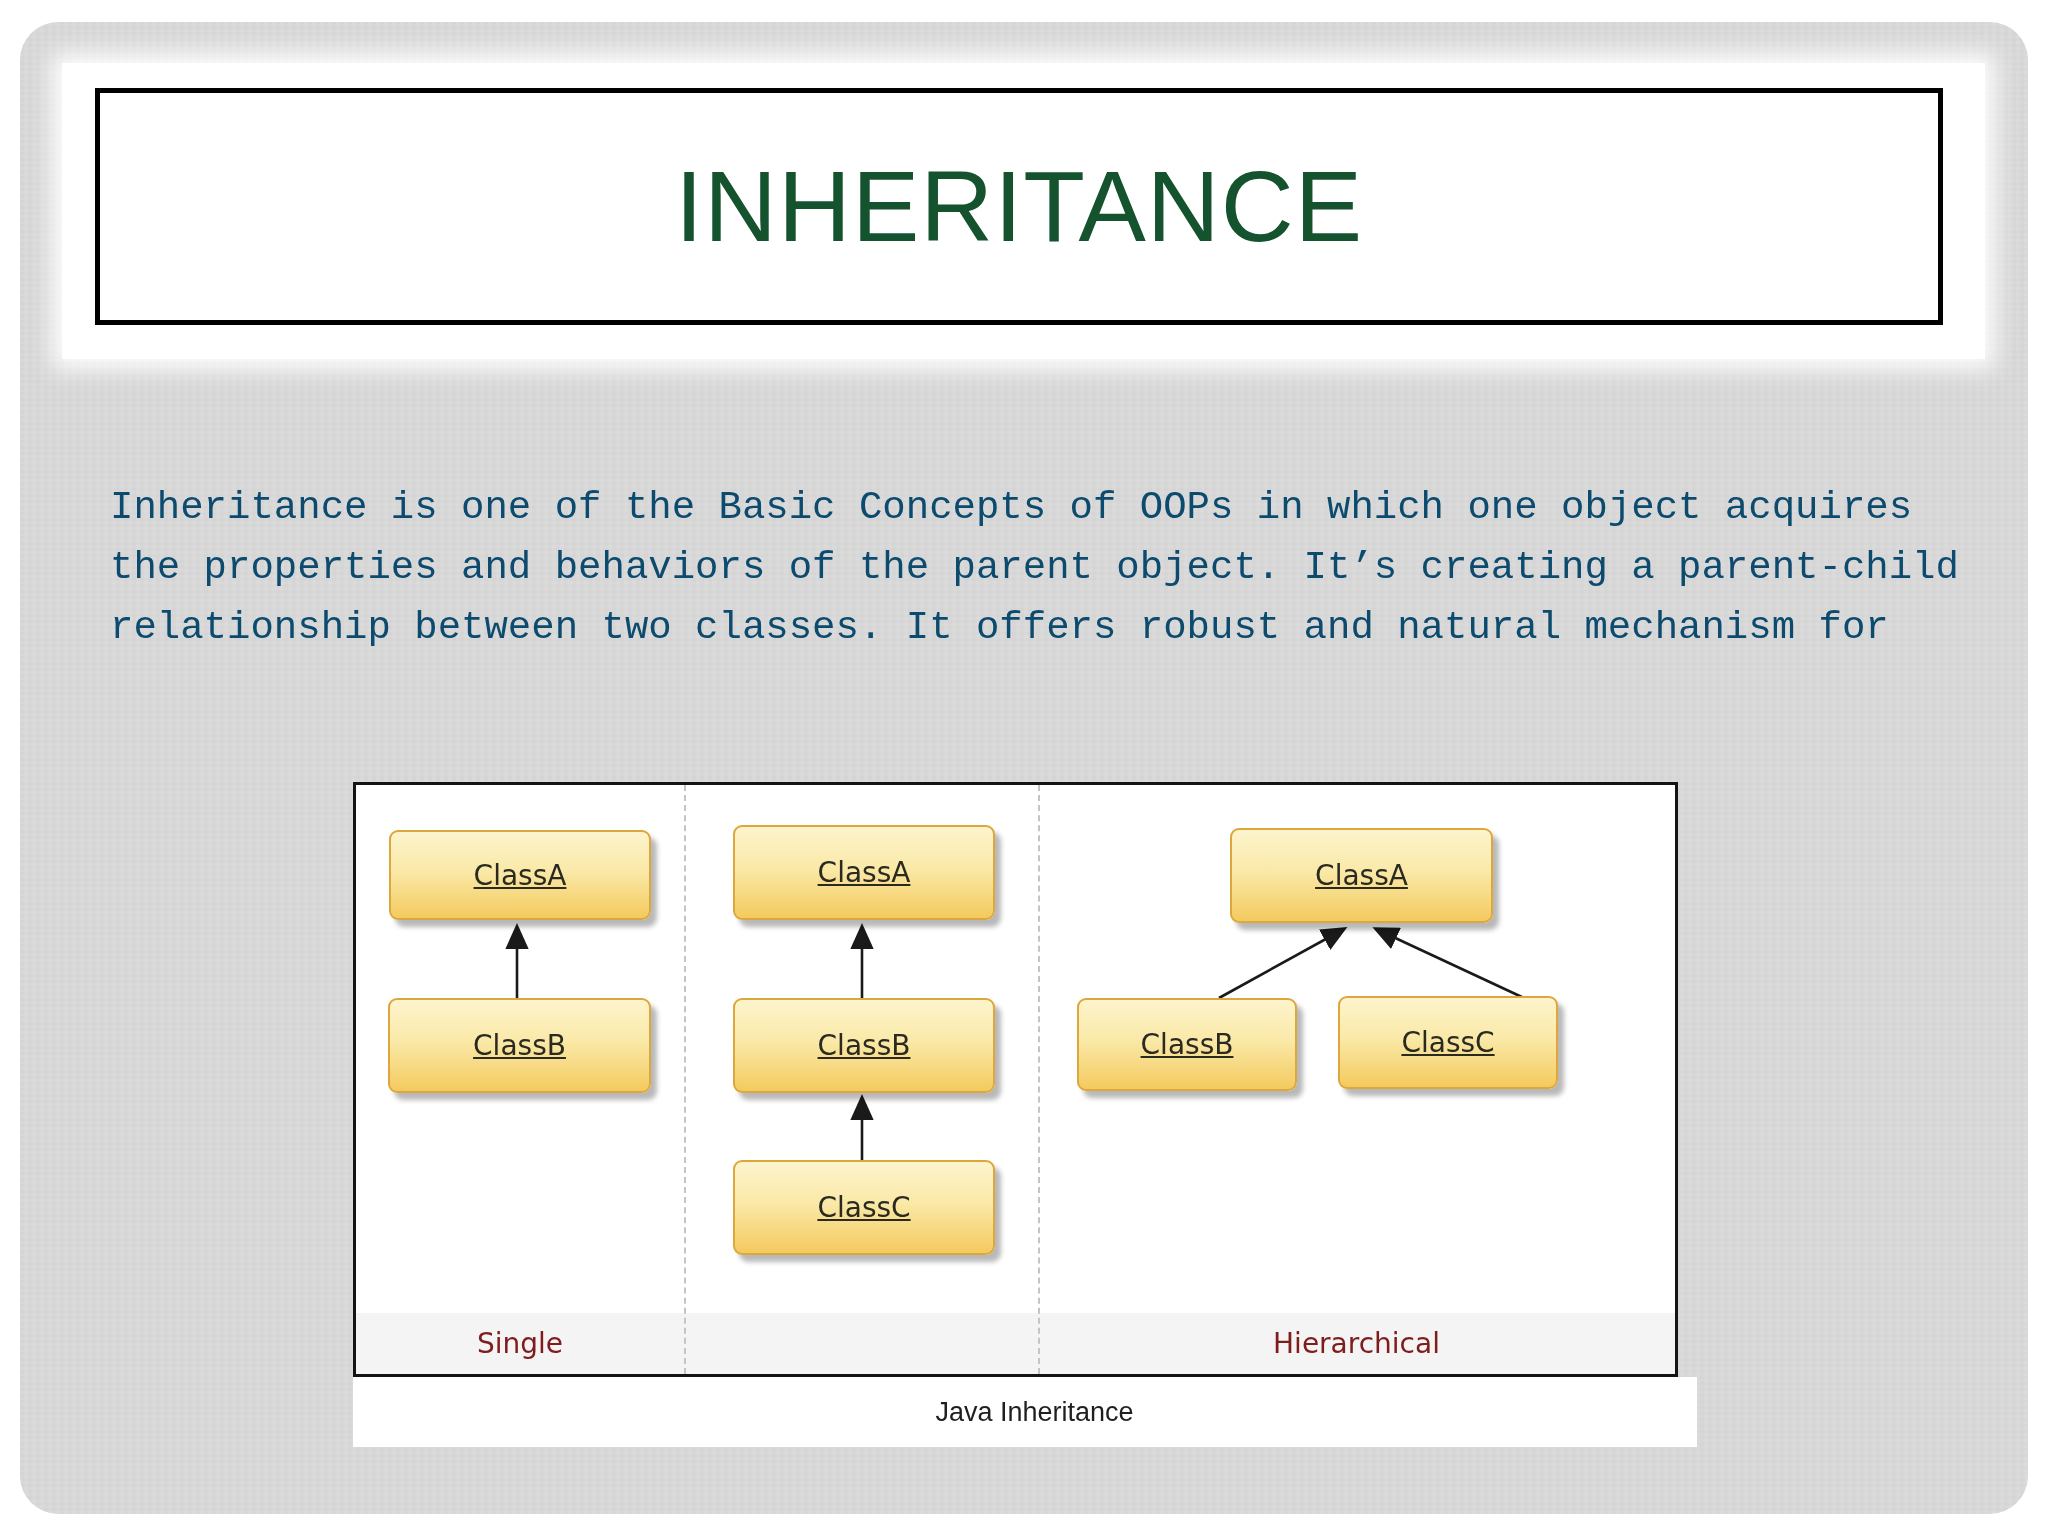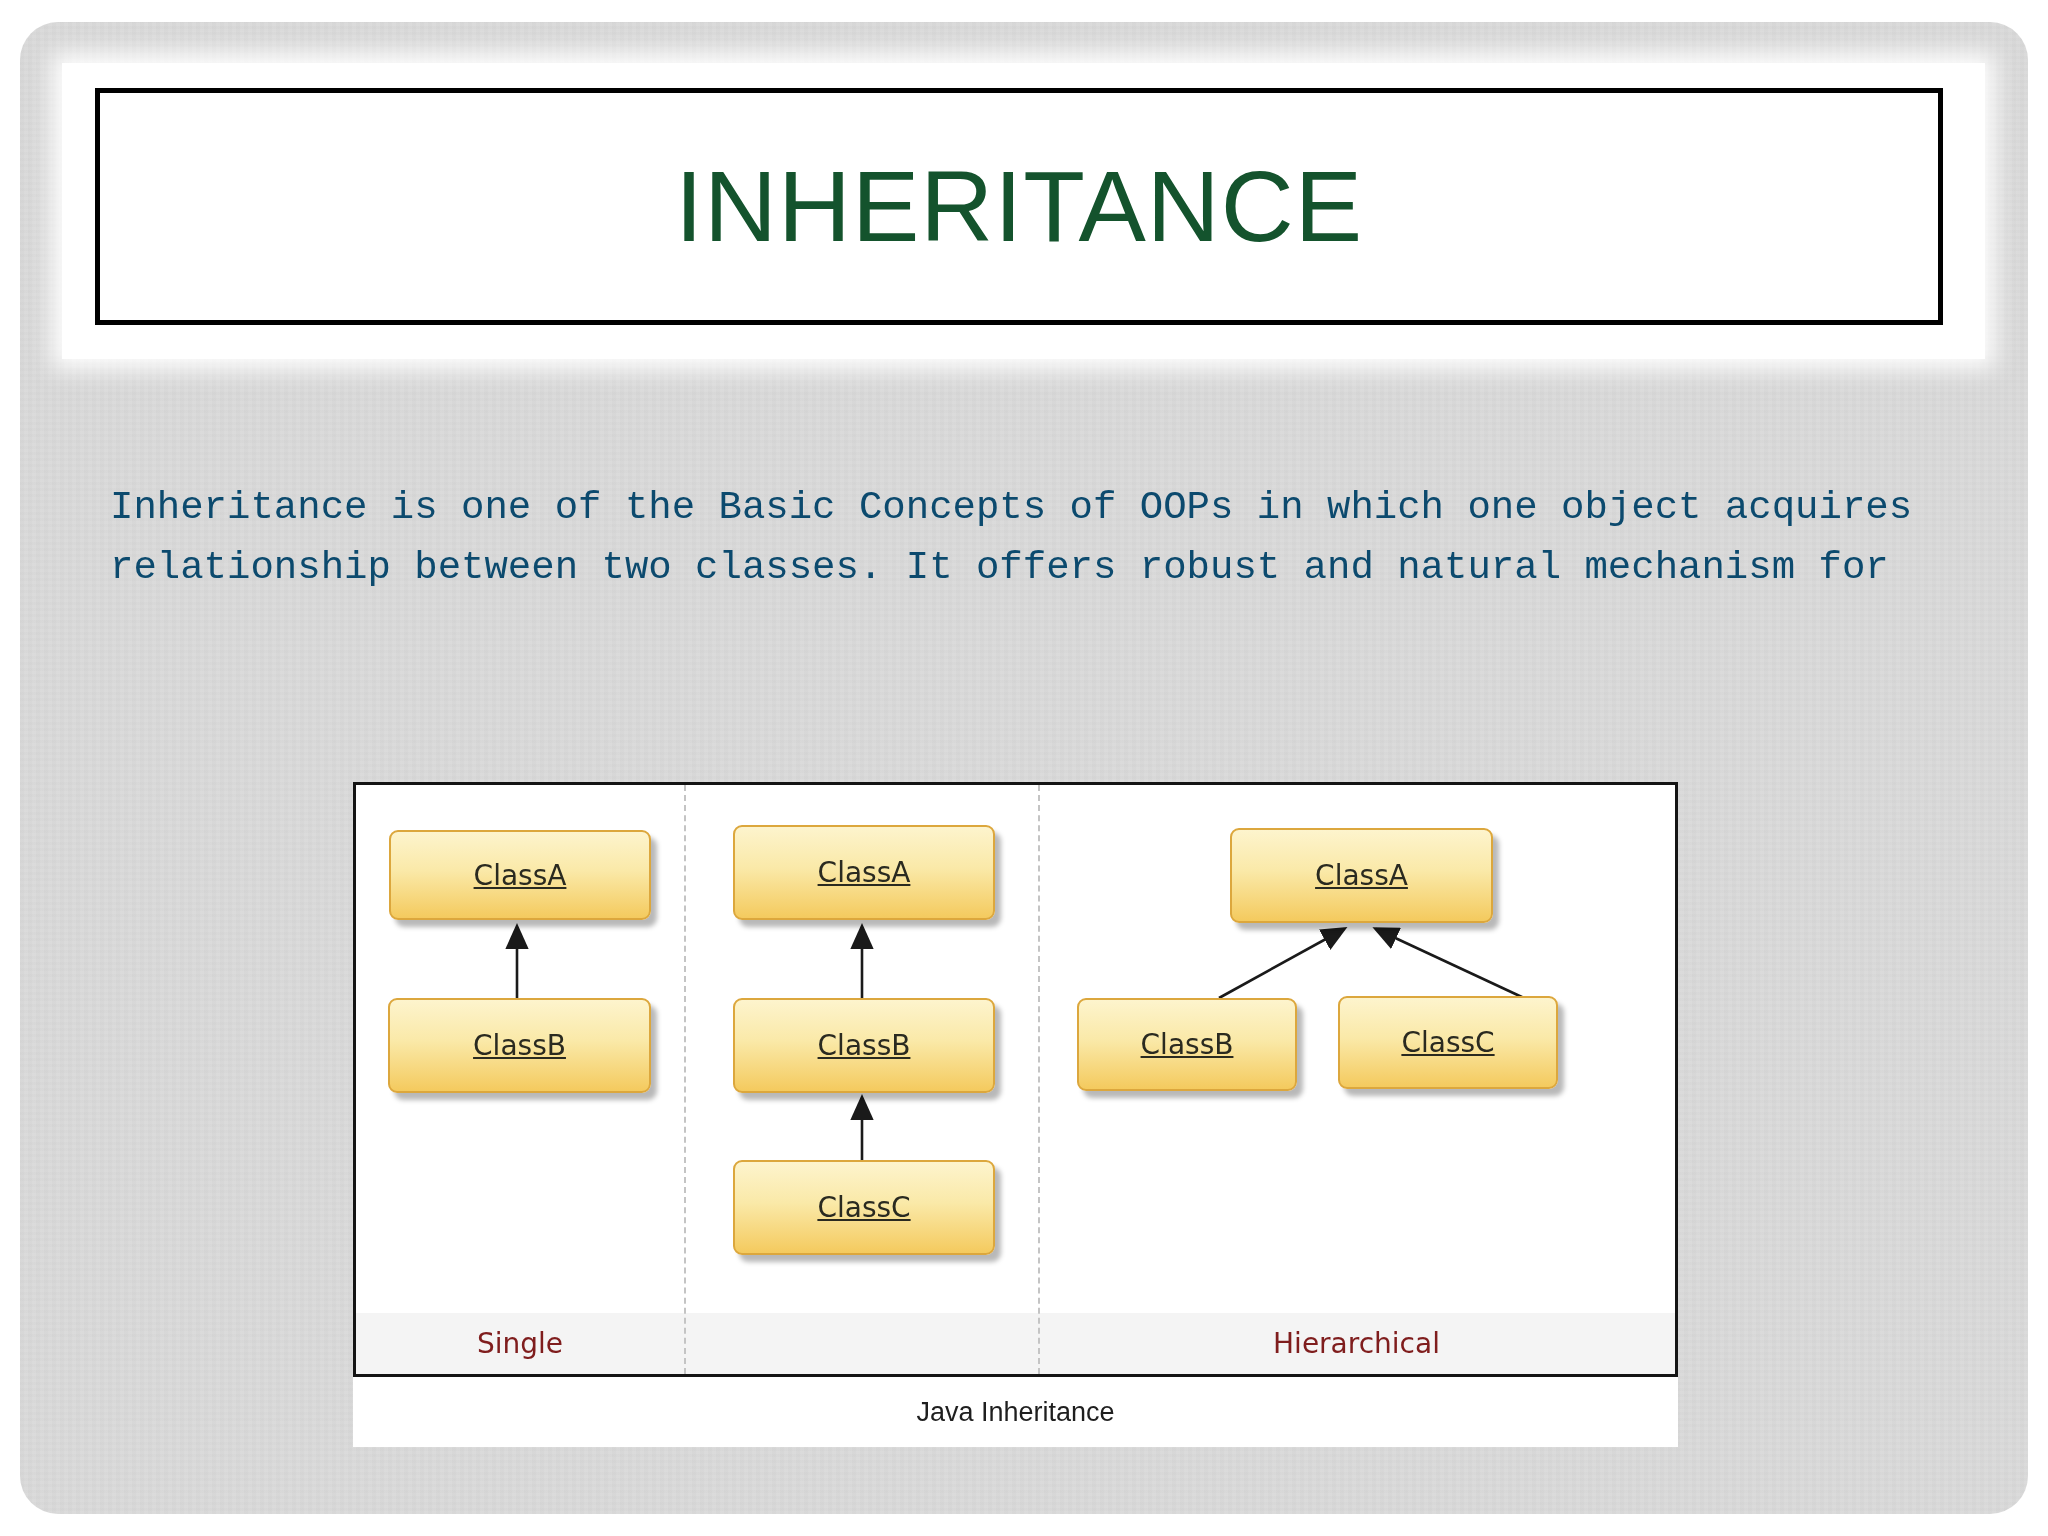--- a/index.html
+++ b/index.html
@@ -61,35 +61,36 @@
     font-family:"DejaVu Sans", sans-serif;font-size:28px;color:#7f1d1d;
   }
   .sec-label.s1{left:0;width:328px;}
   .sec-label.s2{left:328px;width:354px;}
   .sec-label.s3{left:682px;width:637px;}
   .arrows{position:absolute;left:0;top:0;width:1319px;height:589px;}
   
   .caption-strip{
     position:absolute;left:353px;top:1377px;width:1325px;height:70px;background:#ffffff;
     display:flex;align-items:center;justify-content:center;
-    font-size:27px;color:#1f1f1f;
+    font-size:27px;color:#1f1f1f;padding-left:19px;
   }
 </style>
 </head>
 <body>
 
 <div class="slide"></div>
 
 <div class="title-glow"></div>
 <div class="title-box">
   <h1>INHERITANCE</h1>
 </div>
 
 <div class="body-text">
   <div>Inheritance is one of the Basic Concepts of OOPs in which one object acquires</div>
+  <div>the properties and behaviors of the parent object. It’s creating a parent-child</div>
   <div>relationship between two classes. It offers robust and natural mechanism for</div>
 </div>
 
 <div class="panel">
   <div class="panel-inner">
 
     <div class="footer-strip"></div>
     <div class="divider d1"></div>
     <div class="divider d2"></div>
 

